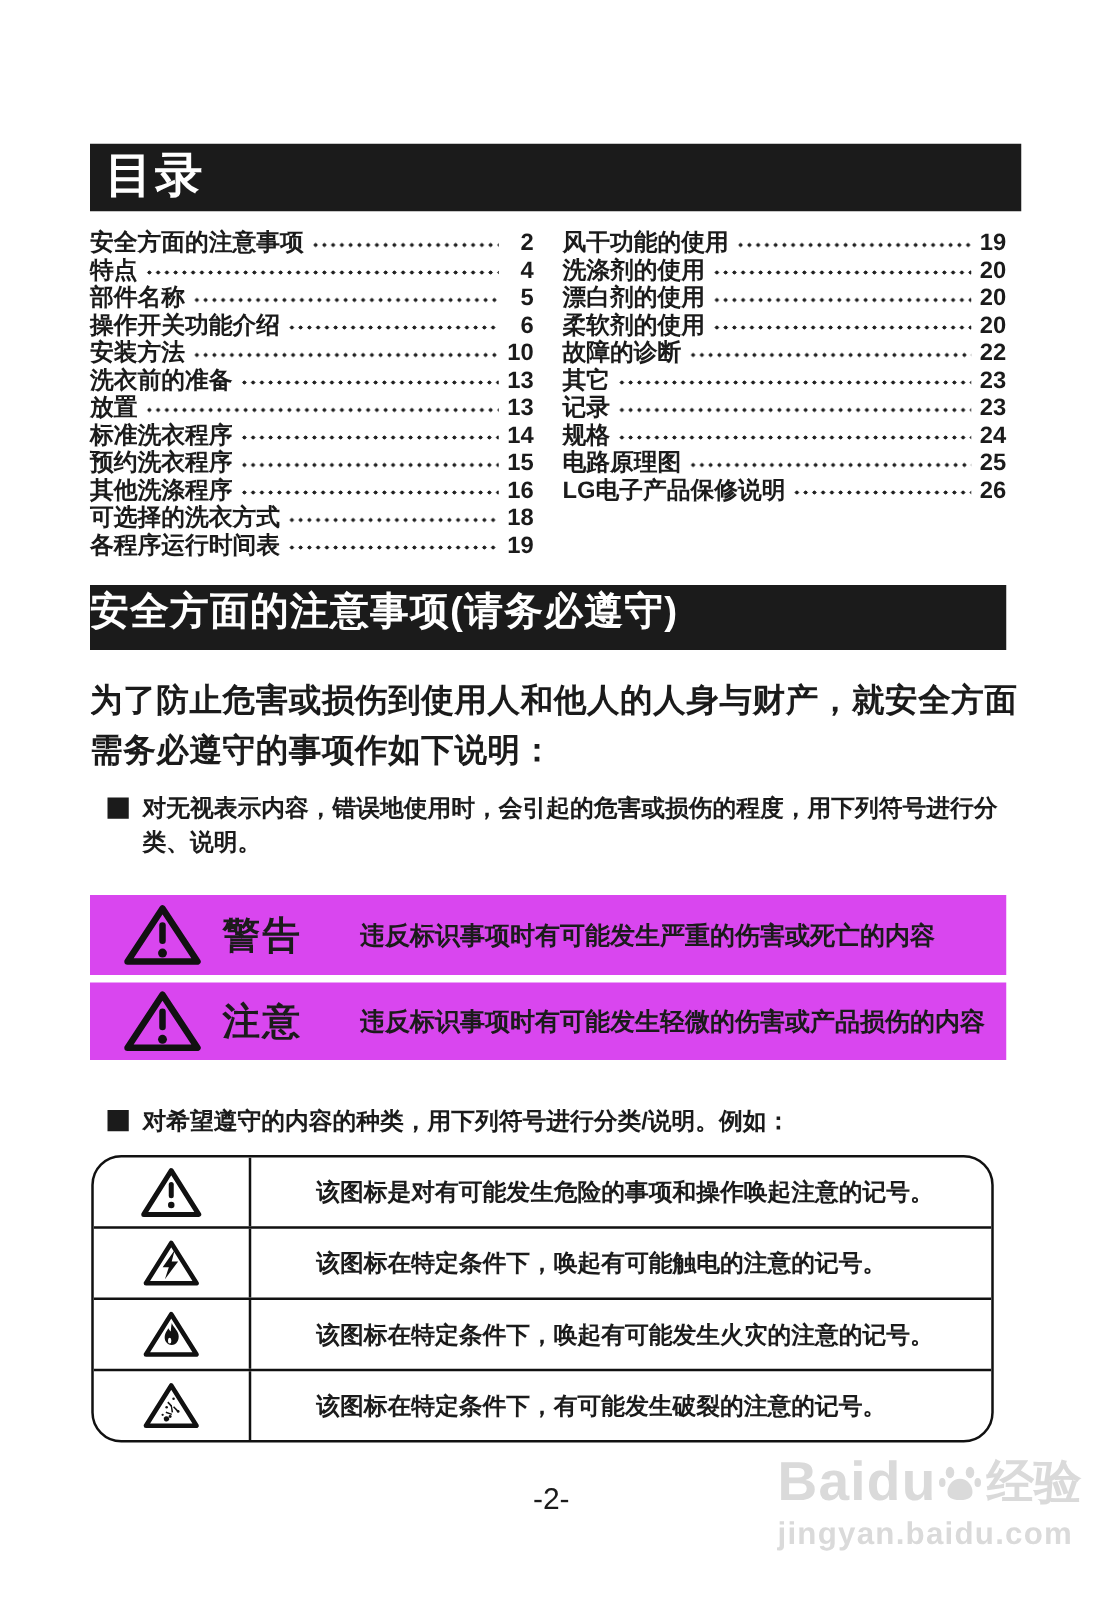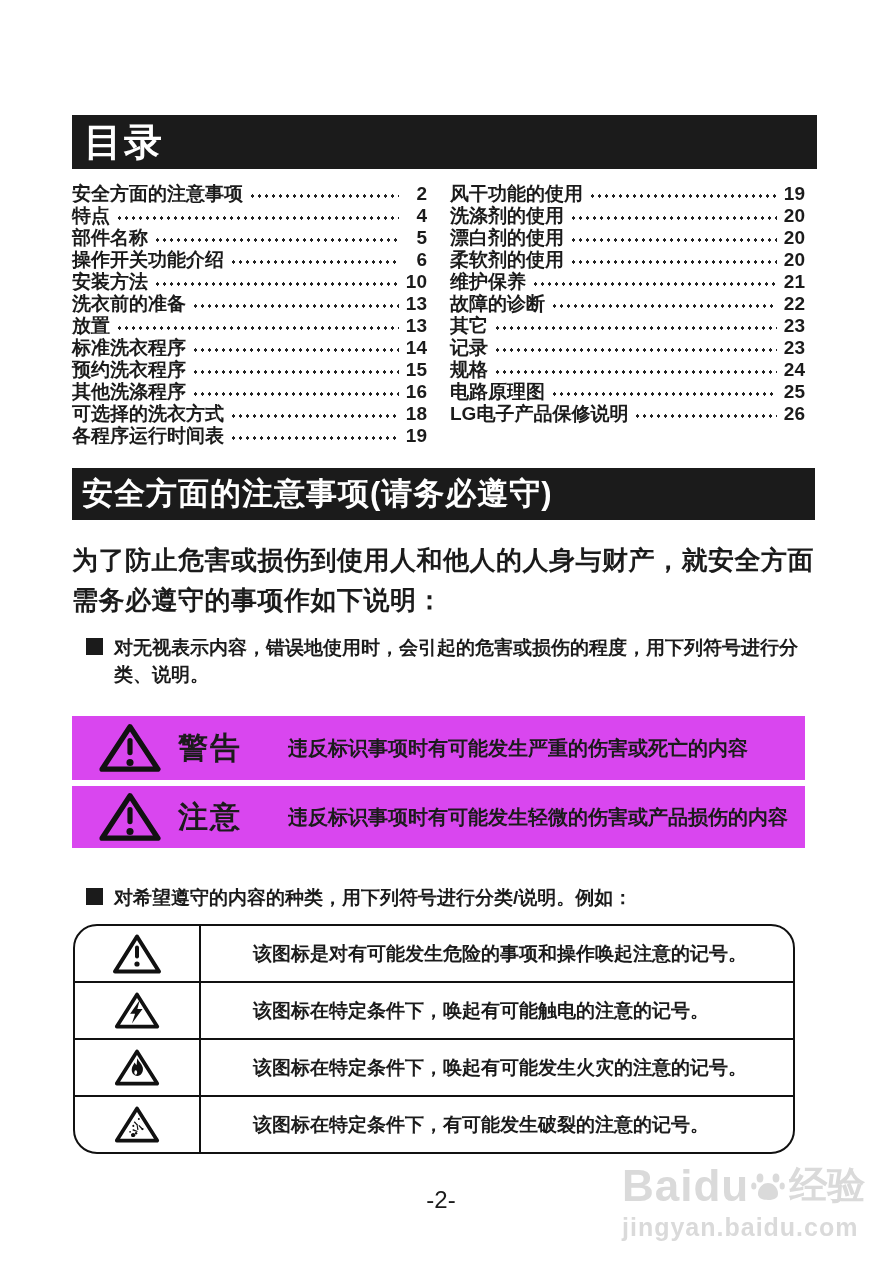--- a/index.html
+++ b/index.html
@@ -5,23 +5,23 @@
   html,body { margin:0; padding:0; background:#ffffff; }
   .page {
     position:relative; width:882px; height:1280px; margin:0 auto;
     background:#ffffff; overflow:hidden;
     font-family:"Liberation Sans","DejaVu Sans",sans-serif;
     color:#1b1b1b;
   }
 
   
   .bar { position:absolute; left:72px; width:733px; background:#1b1b1b; color:#fff;
-         display:flex; align-items:center; font-weight:bold; }
+         display:flex; align-items:flex-start; font-weight:bold; }
   .bar1 { top:115px; height:54px; font-size:38px; padding-left:12px; letter-spacing:2px; }
-  .bar2 { top:468px; height:52px; font-size:31px; padding-left:10px; letter-spacing:1px; }
+  .bar2 { top:468px; height:52px; font-size:31px; letter-spacing:1px; }
 
   
   .toc { position:absolute; left:72px; top:181px; width:733px; display:flex; gap:23px; }
   .toc-col { width:355px; }
   .toc-row { display:flex; align-items:baseline; height:22px; font-size:19px; font-weight:bold; }
   .toc-label { white-space:nowrap; }
   .toc-dots { flex:1; align-self:center; height:4px; margin:8px 6px 0 6px;
     background-image:radial-gradient(circle, #222 1.5px, rgba(0,0,0,0) 1.7px);
     background-size:7px 4px; background-repeat:repeat-x; background-position:left center; }
   .toc-page { white-space:nowrap; min-width:22px; text-align:right; }
@@ -151,25 +151,20 @@
         </div>
       <div class="toc-row">
           <span class="toc-label">漂白剂的使用</span>
           <span class="toc-dots"></span>
           <span class="toc-page">20</span>
         </div>
       <div class="toc-row">
           <span class="toc-label">柔软剂的使用</span>
           <span class="toc-dots"></span>
           <span class="toc-page">20</span>
-        </div>
-      <div class="toc-row">
-          <span class="toc-label">维护保养</span>
-          <span class="toc-dots"></span>
-          <span class="toc-page">21</span>
         </div>
       <div class="toc-row">
           <span class="toc-label">故障的诊断</span>
           <span class="toc-dots"></span>
           <span class="toc-page">22</span>
         </div>
       <div class="toc-row">
           <span class="toc-label">其它</span>
           <span class="toc-dots"></span>
           <span class="toc-page">23</span>

